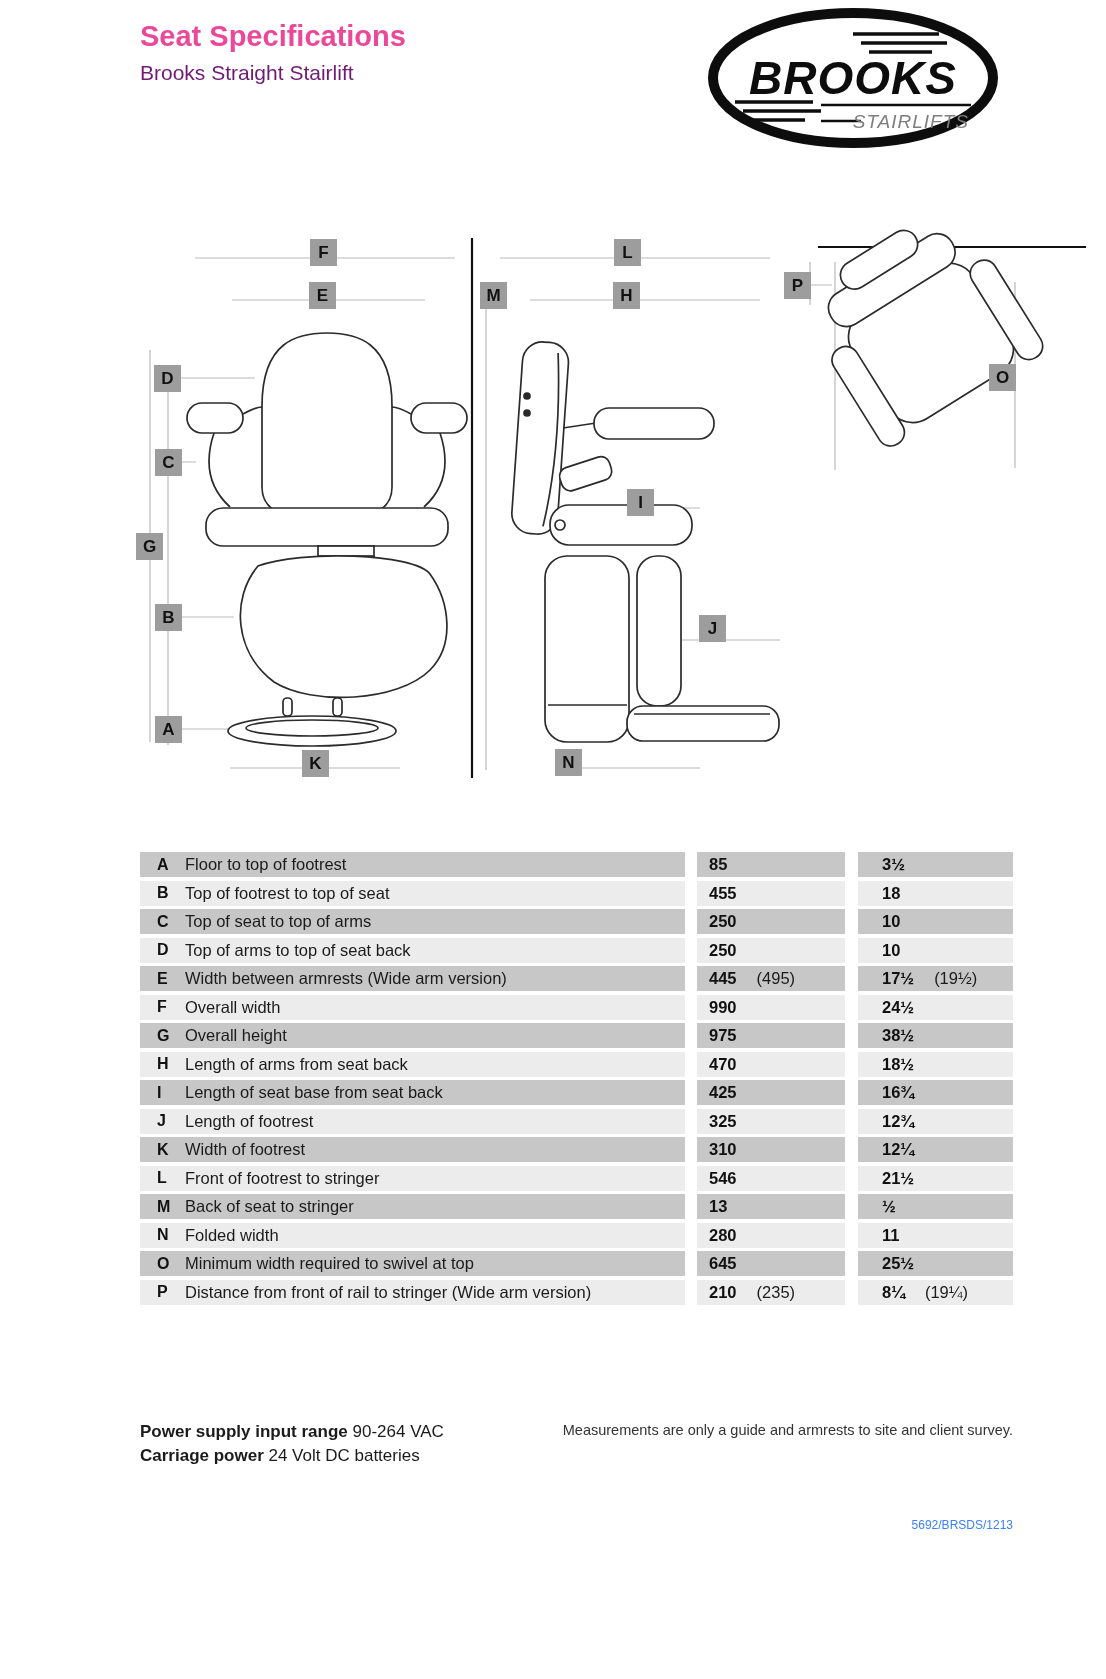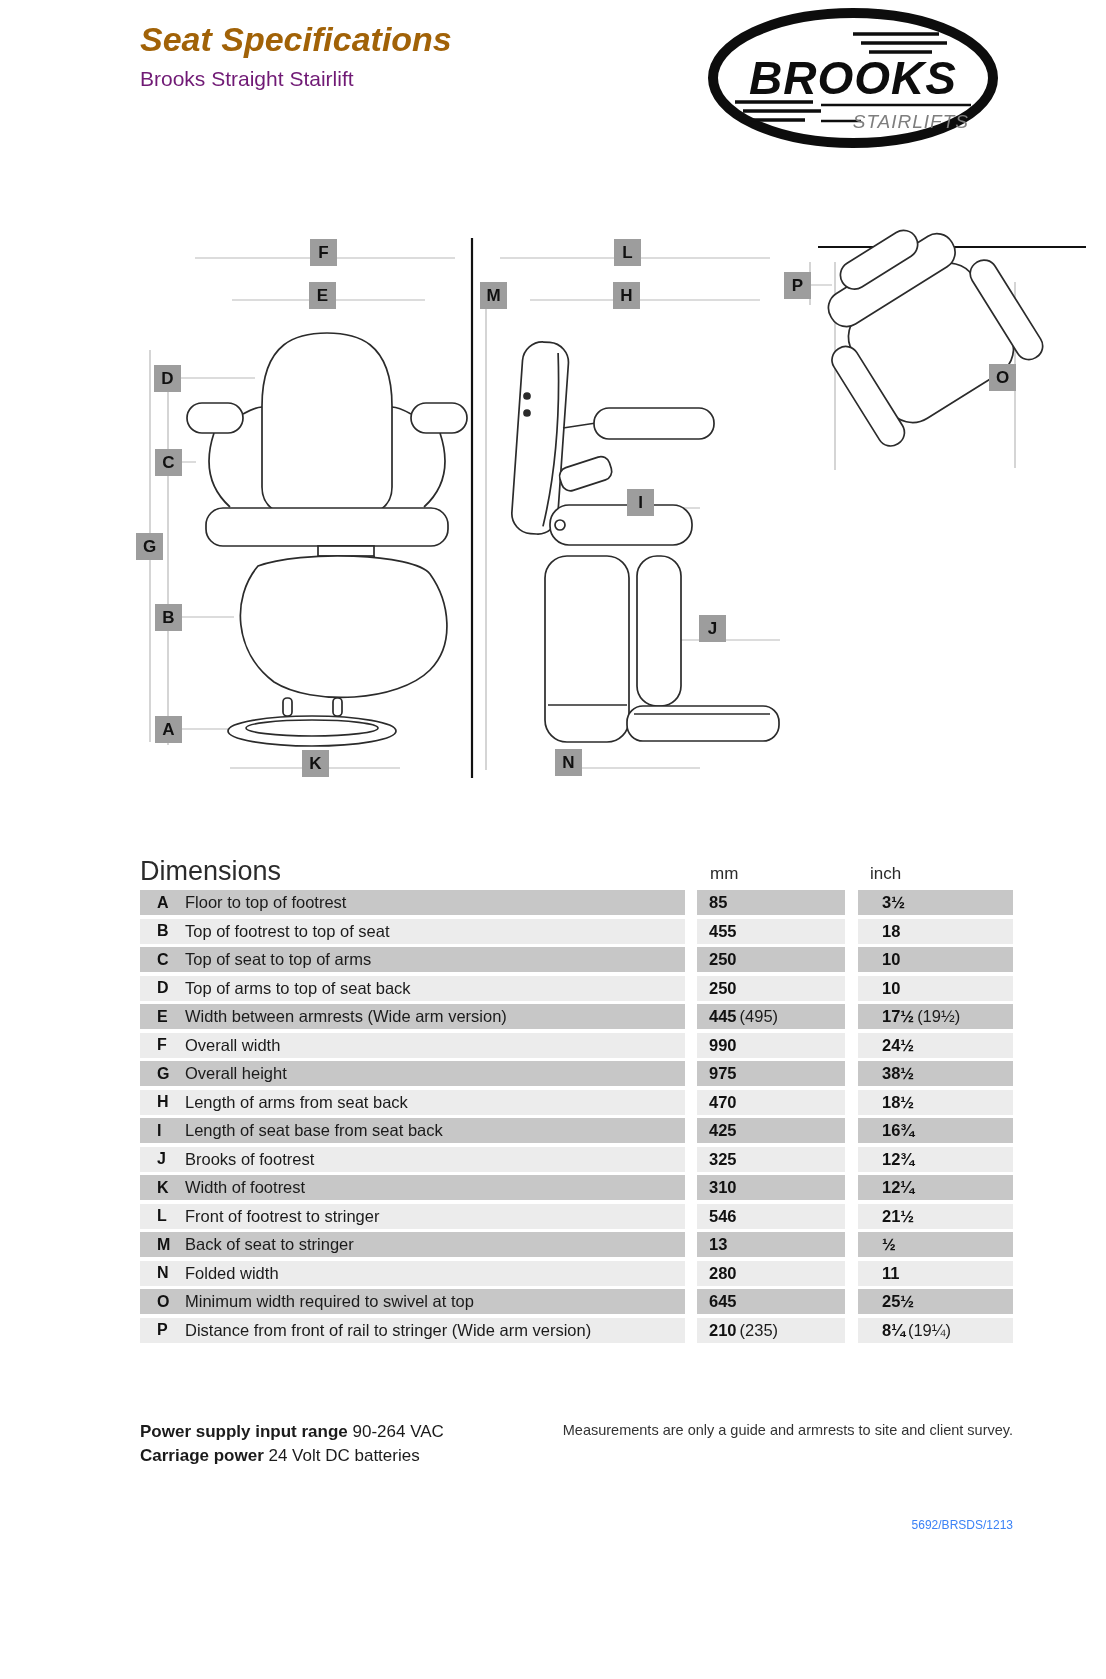--- a/index.html
+++ b/index.html
@@ -4,21 +4,21 @@
 <style>
   * { margin:0; padding:0; box-sizing:border-box; }
   html,body { background:#fff; }
   .page {
     position:relative; width:1106px; height:1679px; margin:0 auto;
     background:#ffffff; font-family:"Liberation Sans", sans-serif; color:#1c1c1c;
     overflow:hidden;
   }
   
   .titles { position:absolute; left:140px; top:20px; }
-  .titles h1 { font-size:34px; font-weight:700; color:#a16207; letter-spacing:0;font-style:italic; }
+  .titles h1 { font-size:29px; font-weight:700; color:#ec4899; letter-spacing:0; }
   .titles h2 { font-size:21px; font-weight:400; color:#701a75; margin-top:8px; }
   .logo { position:absolute; left:703px; top:4px; width:300px; height:148px; }
   .logo svg { position:absolute; left:0; top:0; }
   
   .diagram { position:absolute; left:0; top:225px; width:1106px; height:570px; }
   .diagram svg.art { position:absolute; left:0; top:0; }
   .dlabel {
     position:absolute; width:27px; height:27px; background:#9d9d9d;
     color:#111; font-size:17px; font-weight:700; text-align:center; line-height:27px;
   }
@@ -31,21 +31,21 @@
   .row { display:flex; height:25px; margin-bottom:3.5px; }
   .row .cell { display:flex; align-items:center; }
   .row.dark  .cell { background:#c7c7c7; }
   .row.light .cell { background:#ececec; }
   .cell-desc { width:545px; }
   .cell-mm   { width:148px; margin-left:12px; padding-left:12px; }
   .cell-inch { width:155px; margin-left:13px; padding-left:24px; }
   .letter { display:inline-block; width:28px; margin-left:17px; font-weight:700; font-size:16px; color:#111; }
   .desc   { font-size:16.5px; color:#1b1b1b; }
   .val    { font-weight:700; font-size:16.5px; color:#111; }
-  .alt    { font-weight:400; font-size:16.5px; color:#1b1b1b; margin-left:3px; }
+  .alt    { font-weight:400; font-size:16.5px; color:#1b1b1b; margin-left:20px; }
   
   .power { position:absolute; left:140px; top:1420px; font-size:17px; color:#1b1b1b; line-height:24px; }
   .power b { font-weight:700; }
   .disclaimer { position:absolute; left:555px; top:1422px; width:458px; text-align:right; font-size:14.5px; color:#333; }
   .doccode { position:absolute; left:760px; top:1518px; width:253px; text-align:right; font-size:12px; color:#3b82f6; }
 </style>
 </head>
 <body>
 
 <div class="page">
@@ -147,25 +147,20 @@
     <div class="dlabel" style="left:480px;top:57px">M</div>
     <div class="dlabel" style="left:613px;top:57px">H</div>
     <div class="dlabel" style="left:627px;top:264px">I</div>
     <div class="dlabel" style="left:699px;top:390px">J</div>
     <div class="dlabel" style="left:555px;top:524px">N</div>
     <div class="dlabel" style="left:784px;top:47px">P</div>
     <div class="dlabel" style="left:989px;top:139px">O</div>
   </div>
 
   <div class="dims">
-    <div class="dims-header">
-      <h3>Dimensions</h3>
-      <span class="col-mm">mm</span>
-      <span class="col-inch">inch</span>
-    </div>
 
     <div class="row dark">
       <div class="cell cell-desc">
           <span class="letter">A</span>
           <span class="desc">Floor to top of footrest</span>
         </div>
       <div class="cell cell-mm">
           <span class="val">85</span>
           <span class="alt"></span>
         </div>
@@ -282,21 +277,21 @@
           <span class="alt"></span>
         </div>
       <div class="cell cell-inch">
           <span class="val">16¾</span>
           <span class="alt"></span>
         </div>
     </div>
     <div class="row light">
       <div class="cell cell-desc">
           <span class="letter">J</span>
-          <span class="desc">Brooks of footrest</span>
+          <span class="desc">Length of footrest</span>
         </div>
       <div class="cell cell-mm">
           <span class="val">325</span>
           <span class="alt"></span>
         </div>
       <div class="cell cell-inch">
           <span class="val">12¾</span>
           <span class="alt"></span>
         </div>
     </div>

